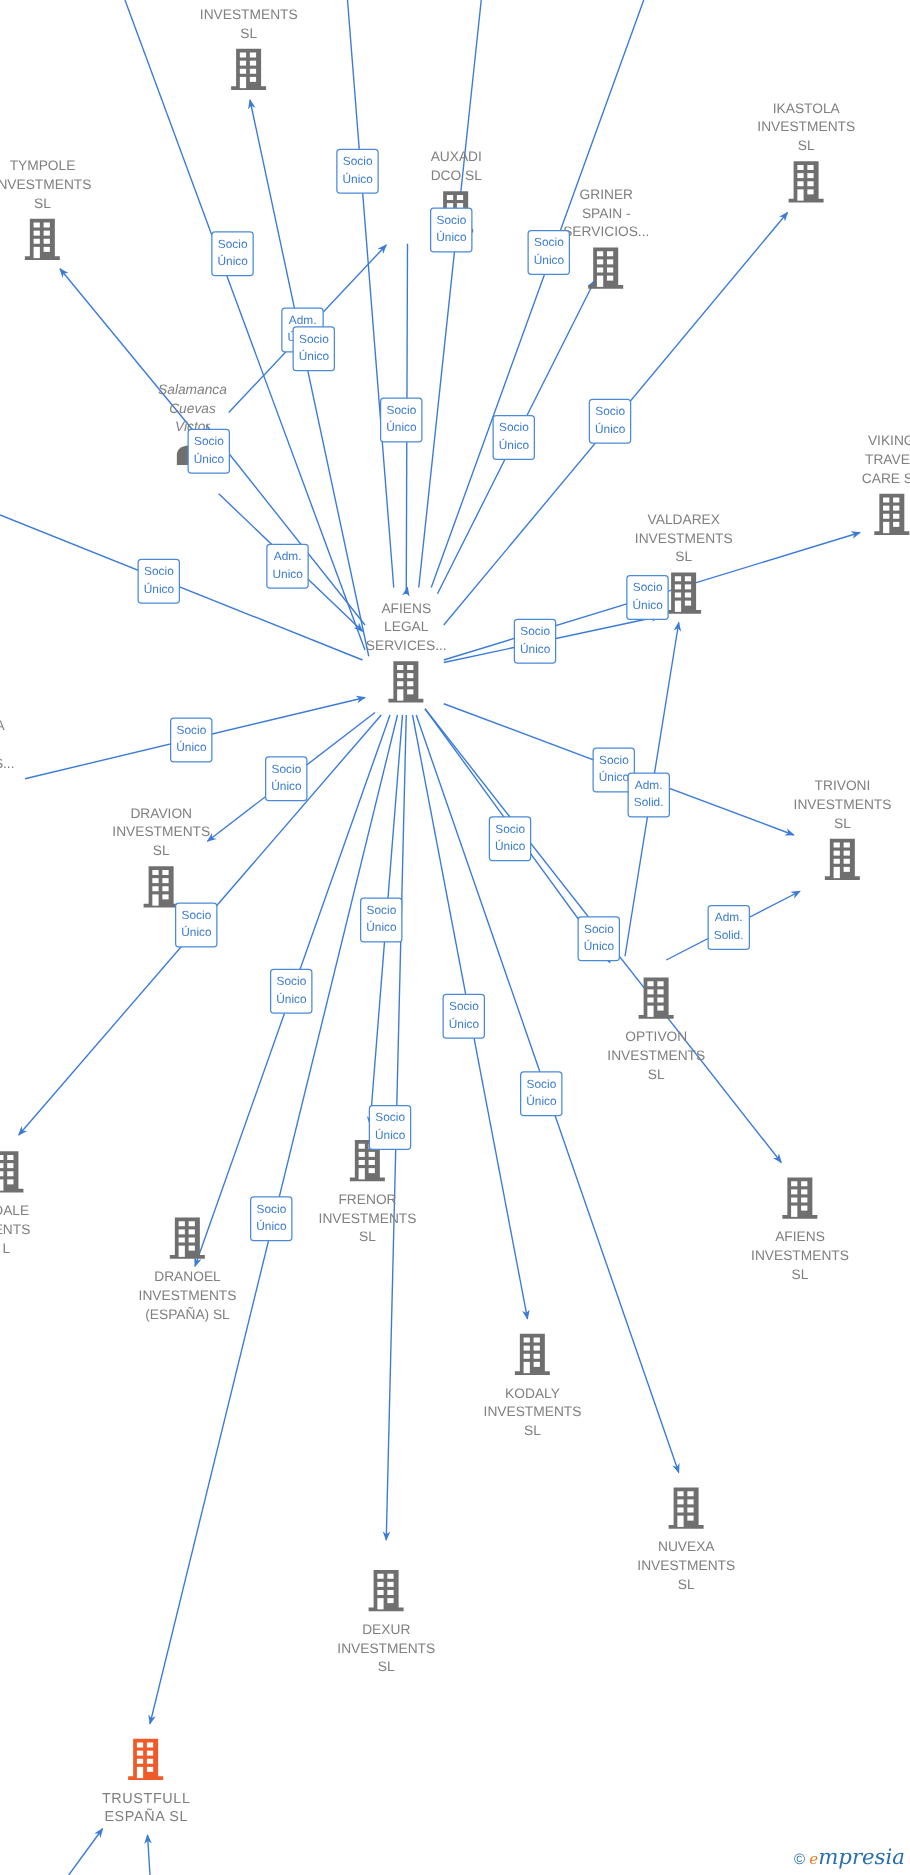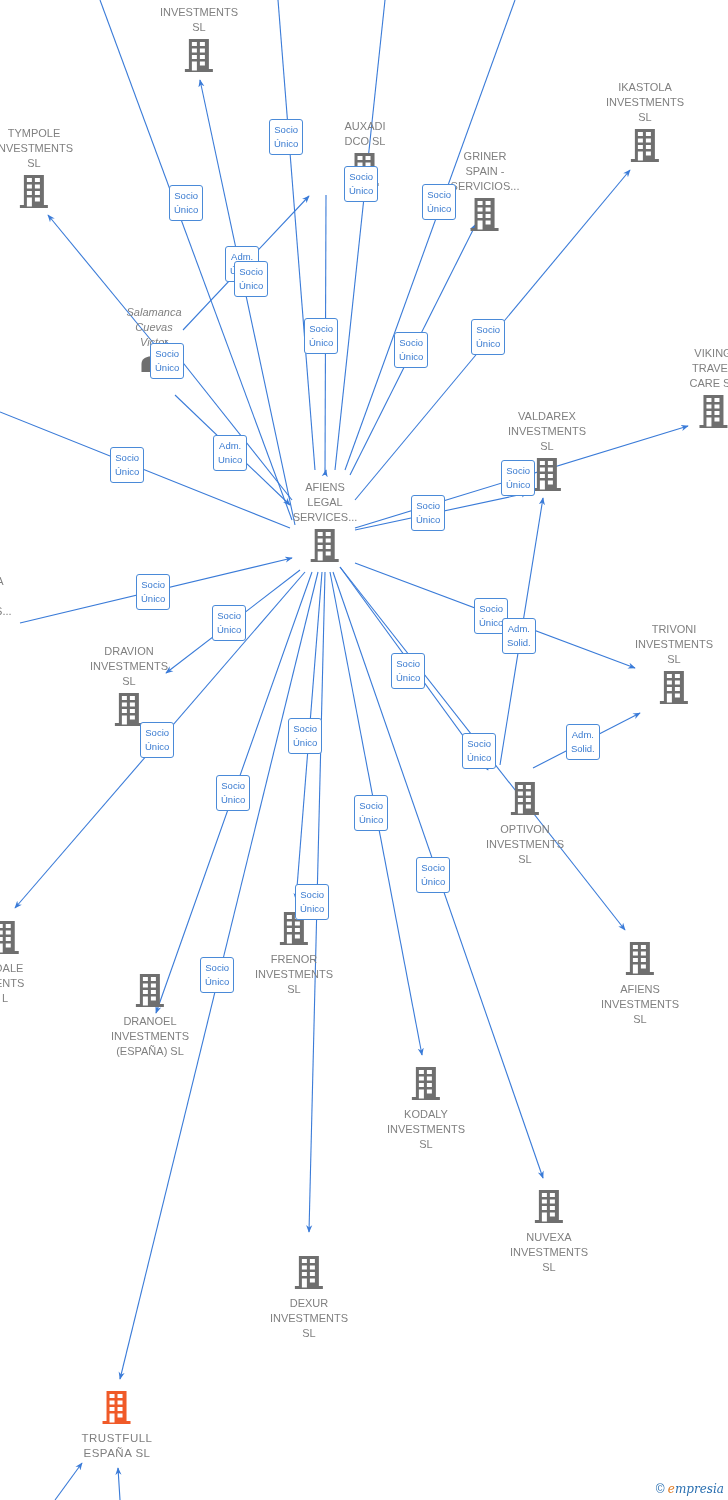--- a/index.html
+++ b/index.html
@@ -9,21 +9,21 @@
   .node { position: absolute; text-align: center; color: #808080; font-size: 11px;
           line-height: 15px; transform: translateX(-50%); white-space: nowrap; }
   .node .lbl { display: block; }
   .node.focus .lbl { font-weight: normal; color: #808080; letter-spacing: 0.5px; font-size: 11.5px; }
   .icon { display: block; margin: 2px auto; }
   .badge { position: absolute; background: #ffffff; border: 1px solid #4a8ad8; border-radius: 3px;
            color: #3a7bd0; font-size: 9.5px; line-height: 14px; text-align: center;
            padding: 3px 4px; min-width: 30px; box-sizing: border-box; }
   .footer { position: absolute; right: 4px; bottom: 4px; font-size: 12px; color: #2a6fb0; }
   .footer .brand { color: #e07b22; font-style: italic; font-family: "DejaVu Serif", serif; }
-  .footer .rest { color: #2a6fb0; font-style: italic; font-family: "DejaVu Serif", serif; font-size: 12px; }
+  .footer .rest { color: #2a6fb0; font-style: italic; font-family: "DejaVu Serif", serif; font-size: 17px; }
 </style>
 </head>
 <body>
 
 <svg id="edges" xmlns="http://www.w3.org/2000/svg">
   <defs>
     <marker id="arrow" viewBox="0 0 10 10" refX="9" refY="5" markerWidth="7" markerHeight="7" orient="auto-start-reverse">
       <path d="M0,1 L10,5 L0,9 L3,5 Z" fill="#3a7bd8"></path>
     </marker>
   </defs>

